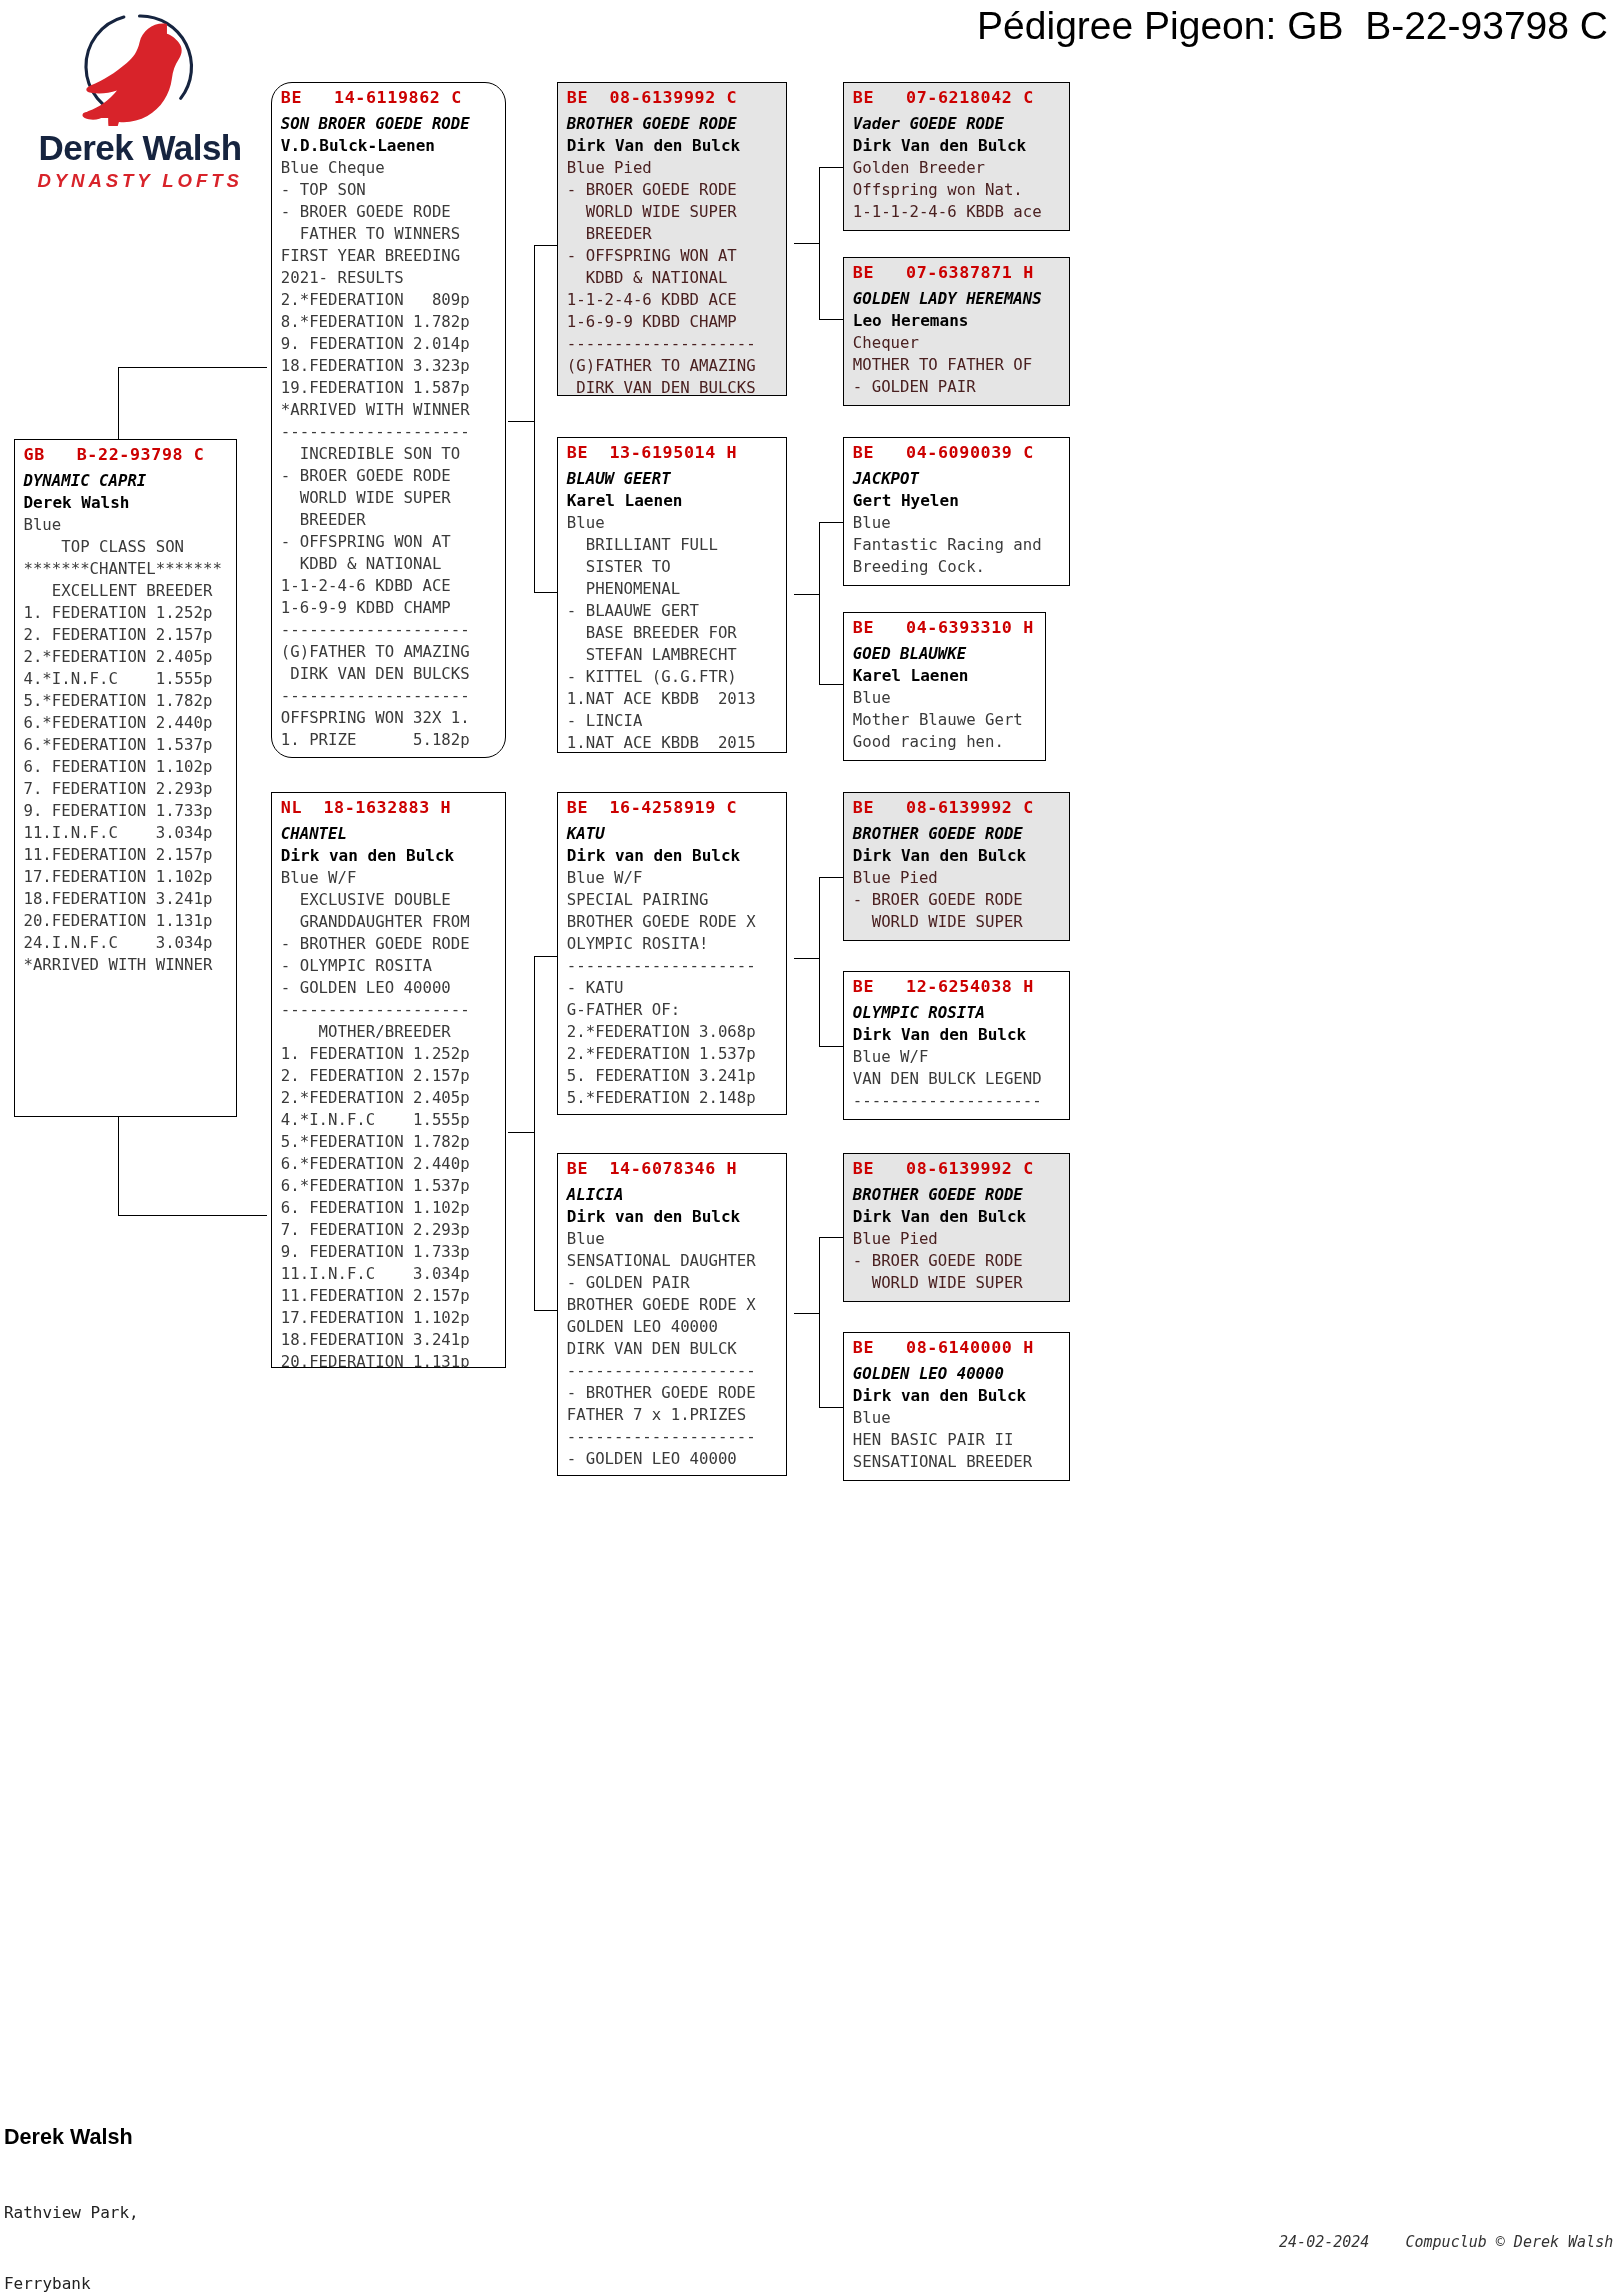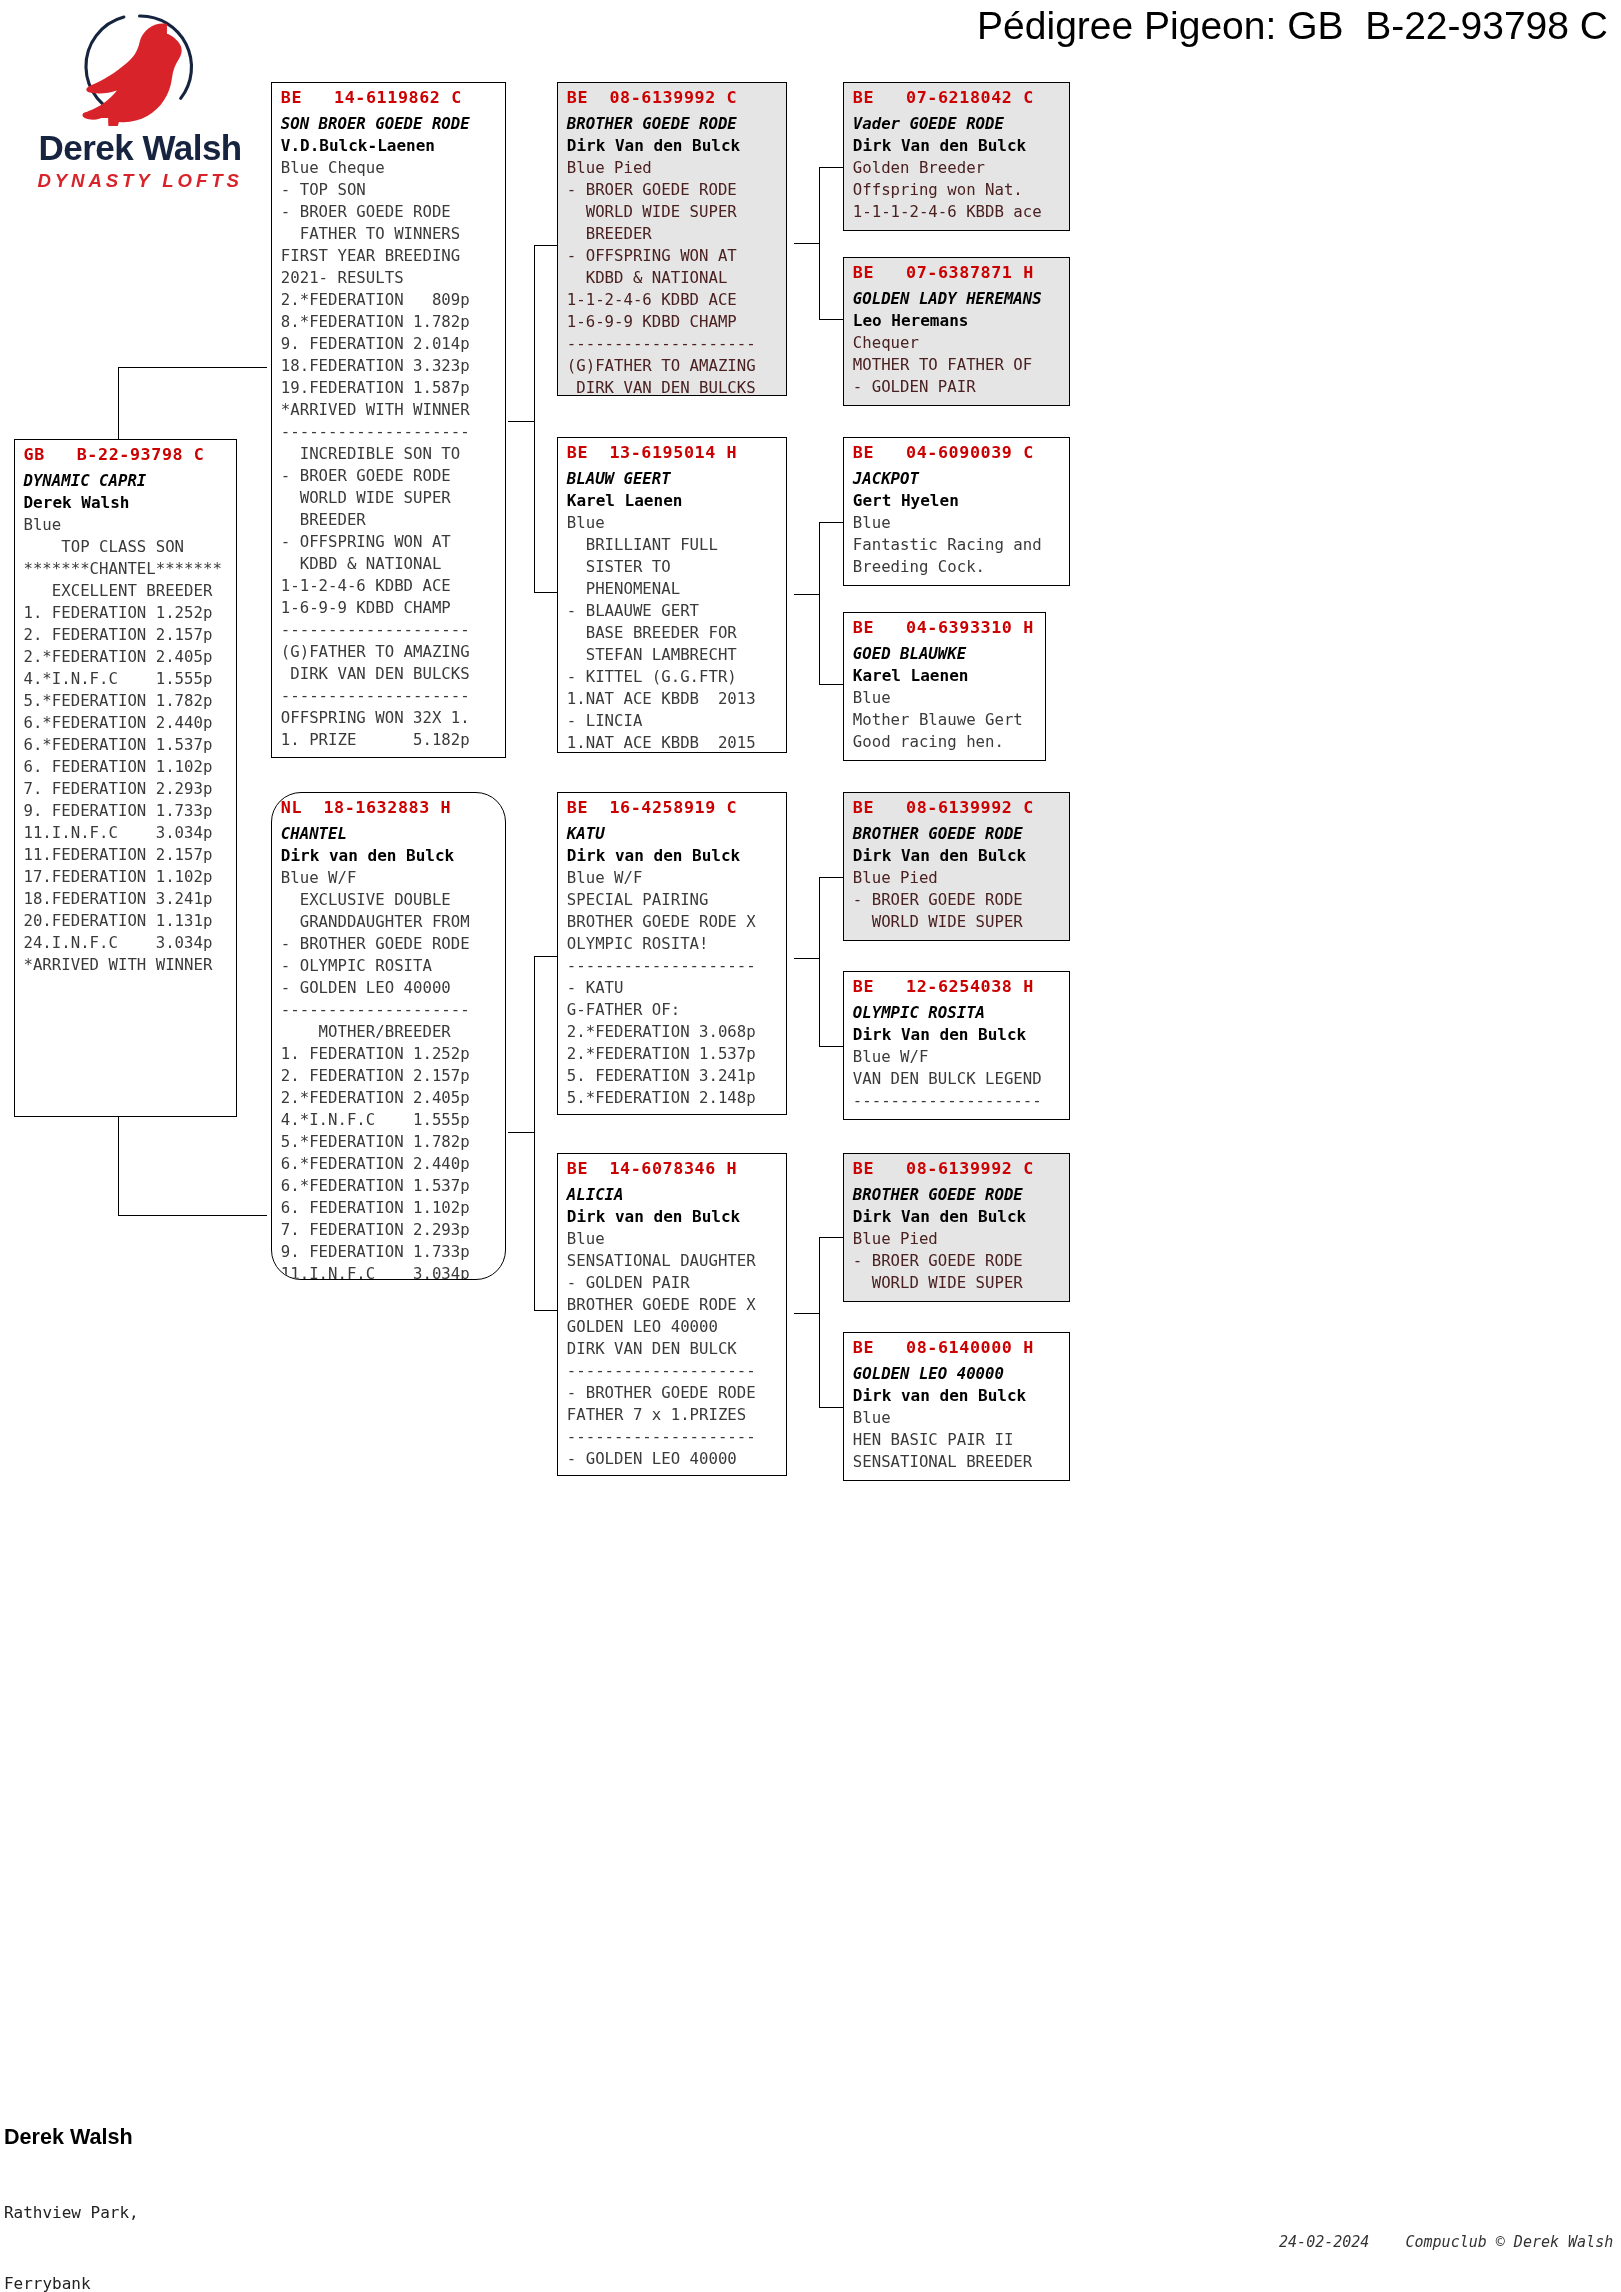--- a/index.html
+++ b/index.html
@@ -195,28 +195,28 @@
 <div class="conn h" style="left:819px; top:1407px; width:23.5px;"></div>
 <div class="conn h" style="left:794px; top:1313px; width:25.5px;"></div>
 
 <div class="pbox" style="left:13.7px; top:439px; width:223px; height:678px;">
   <div class="ring">GB   B-22-93798 C</div>
   <div class="nick">DYNAMIC CAPRI</div>
   <div class="owner">Derek Walsh</div>
   <div class="lines"><div>Blue</div><div>    TOP CLASS SON</div><div>*******CHANTEL*******</div><div>   EXCELLENT BREEDER</div><div>1. FEDERATION 1.252p</div><div>2. FEDERATION 2.157p</div><div>2.*FEDERATION 2.405p</div><div>4.*I.N.F.C    1.555p</div><div>5.*FEDERATION 1.782p</div><div>6.*FEDERATION 2.440p</div><div>6.*FEDERATION 1.537p</div><div>6. FEDERATION 1.102p</div><div>7. FEDERATION 2.293p</div><div>9. FEDERATION 1.733p</div><div>11.I.N.F.C    3.034p</div><div>11.FEDERATION 2.157p</div><div>17.FEDERATION 1.102p</div><div>18.FEDERATION 3.241p</div><div>20.FEDERATION 1.131p</div><div>24.I.N.F.C    3.034p</div><div>*ARRIVED WITH WINNER</div></div>
 </div>
 
-<div class="pbox" style="left:271px; top:82px; width:235px; height:676px;">
+<div class="pbox" style="left:271px; top:82px; width:235px; height:676px;border-radius:21px;">
   <div class="ring">BE   14-6119862 C</div>
   <div class="nick">SON BROER GOEDE RODE</div>
   <div class="owner">V.D.Bulck-Laenen</div>
   <div class="lines"><div>Blue Cheque</div><div>- TOP SON</div><div>- BROER GOEDE RODE</div><div>  FATHER TO WINNERS</div><div>FIRST YEAR BREEDING</div><div>2021- RESULTS</div><div>2.*FEDERATION   809p</div><div>8.*FEDERATION 1.782p</div><div>9. FEDERATION 2.014p</div><div>18.FEDERATION 3.323p</div><div>19.FEDERATION 1.587p</div><div>*ARRIVED WITH WINNER</div><div>--------------------</div><div>  INCREDIBLE SON TO</div><div>- BROER GOEDE RODE</div><div>  WORLD WIDE SUPER</div><div>  BREEDER</div><div>- OFFSPRING WON AT</div><div>  KDBD &amp; NATIONAL</div><div>1-1-2-4-6 KDBD ACE</div><div>1-6-9-9 KDBD CHAMP</div><div>--------------------</div><div>(G)FATHER TO AMAZING</div><div> DIRK VAN DEN BULCKS</div><div>--------------------</div><div>OFFSPRING WON 32X 1.</div><div>1. PRIZE      5.182p</div></div>
 </div>
 
-<div class="pbox" style="left:271px; top:792px; width:235px; height:488px;border-radius:30px;">
+<div class="pbox" style="left:271px; top:792px; width:235px; height:576px;">
   <div class="ring">NL  18-1632883 H</div>
   <div class="nick">CHANTEL</div>
   <div class="owner">Dirk van den Bulck</div>
   <div class="lines"><div>Blue W/F</div><div>  EXCLUSIVE DOUBLE</div><div>  GRANDDAUGHTER FROM</div><div>- BROTHER GOEDE RODE</div><div>- OLYMPIC ROSITA</div><div>- GOLDEN LEO 40000</div><div>--------------------</div><div>    MOTHER/BREEDER</div><div>1. FEDERATION 1.252p</div><div>2. FEDERATION 2.157p</div><div>2.*FEDERATION 2.405p</div><div>4.*I.N.F.C    1.555p</div><div>5.*FEDERATION 1.782p</div><div>6.*FEDERATION 2.440p</div><div>6.*FEDERATION 1.537p</div><div>6. FEDERATION 1.102p</div><div>7. FEDERATION 2.293p</div><div>9. FEDERATION 1.733p</div><div>11.I.N.F.C    3.034p</div><div>11.FEDERATION 2.157p</div><div>17.FEDERATION 1.102p</div><div>18.FEDERATION 3.241p</div><div>20.FEDERATION 1.131p</div><div>24.I.N.F.C    3.034p</div><div>*ARRIVED WITH WINNER</div></div>
 </div>
 
 <div class="pbox pink" style="left:557px; top:82px; width:230px; height:314px;">
   <div class="ring">BE  08-6139992 C</div>
   <div class="nick">BROTHER GOEDE RODE</div>
   <div class="owner">Dirk Van den Bulck</div>

